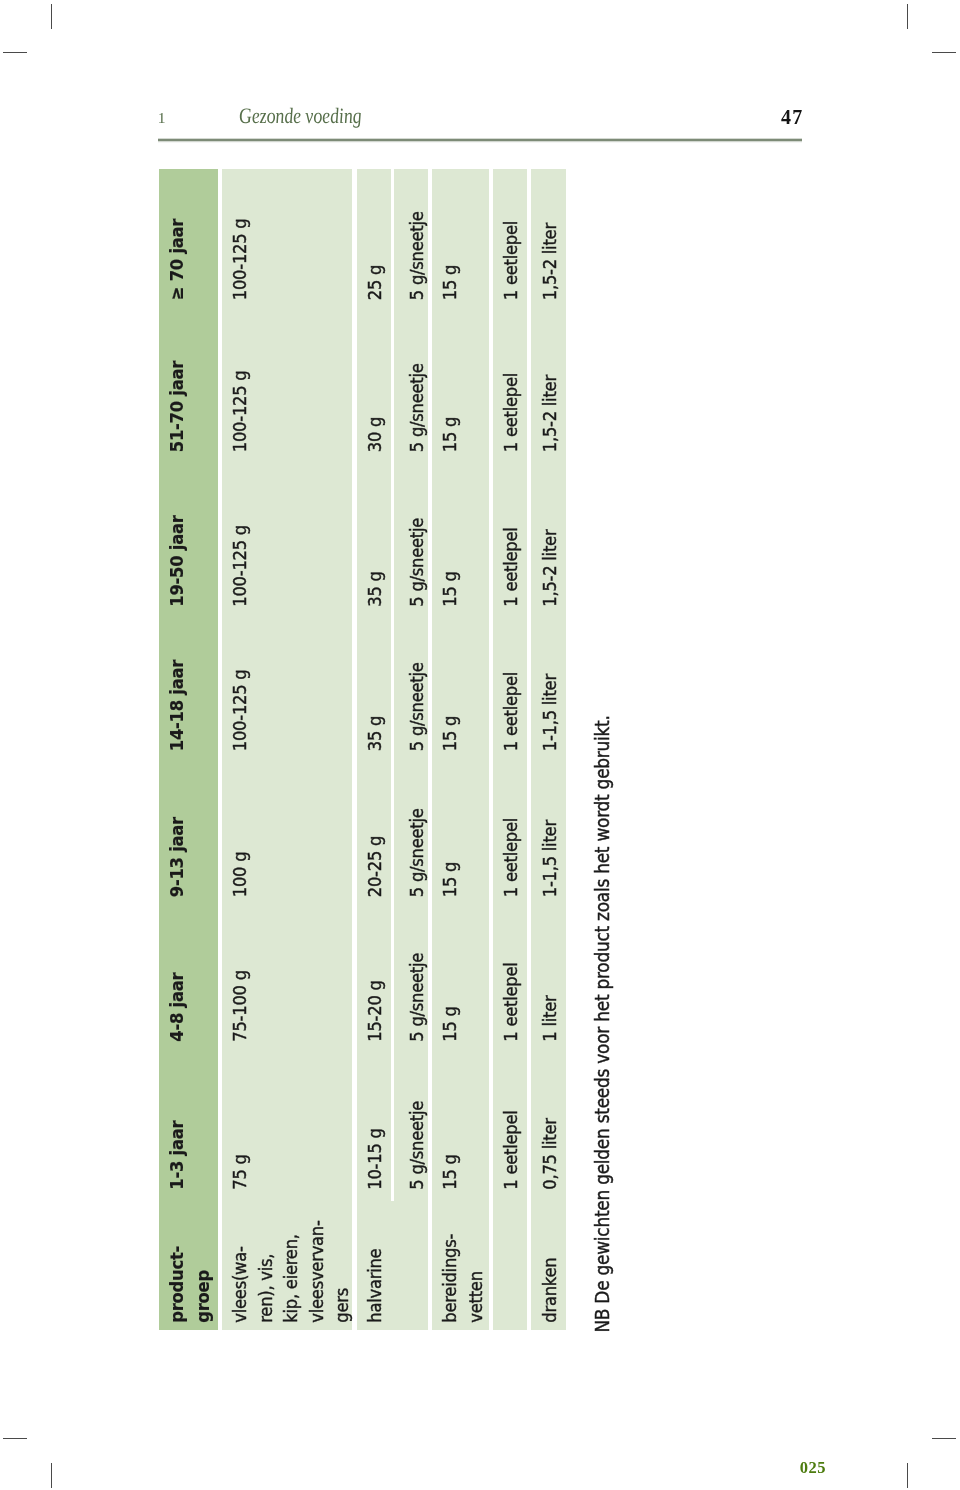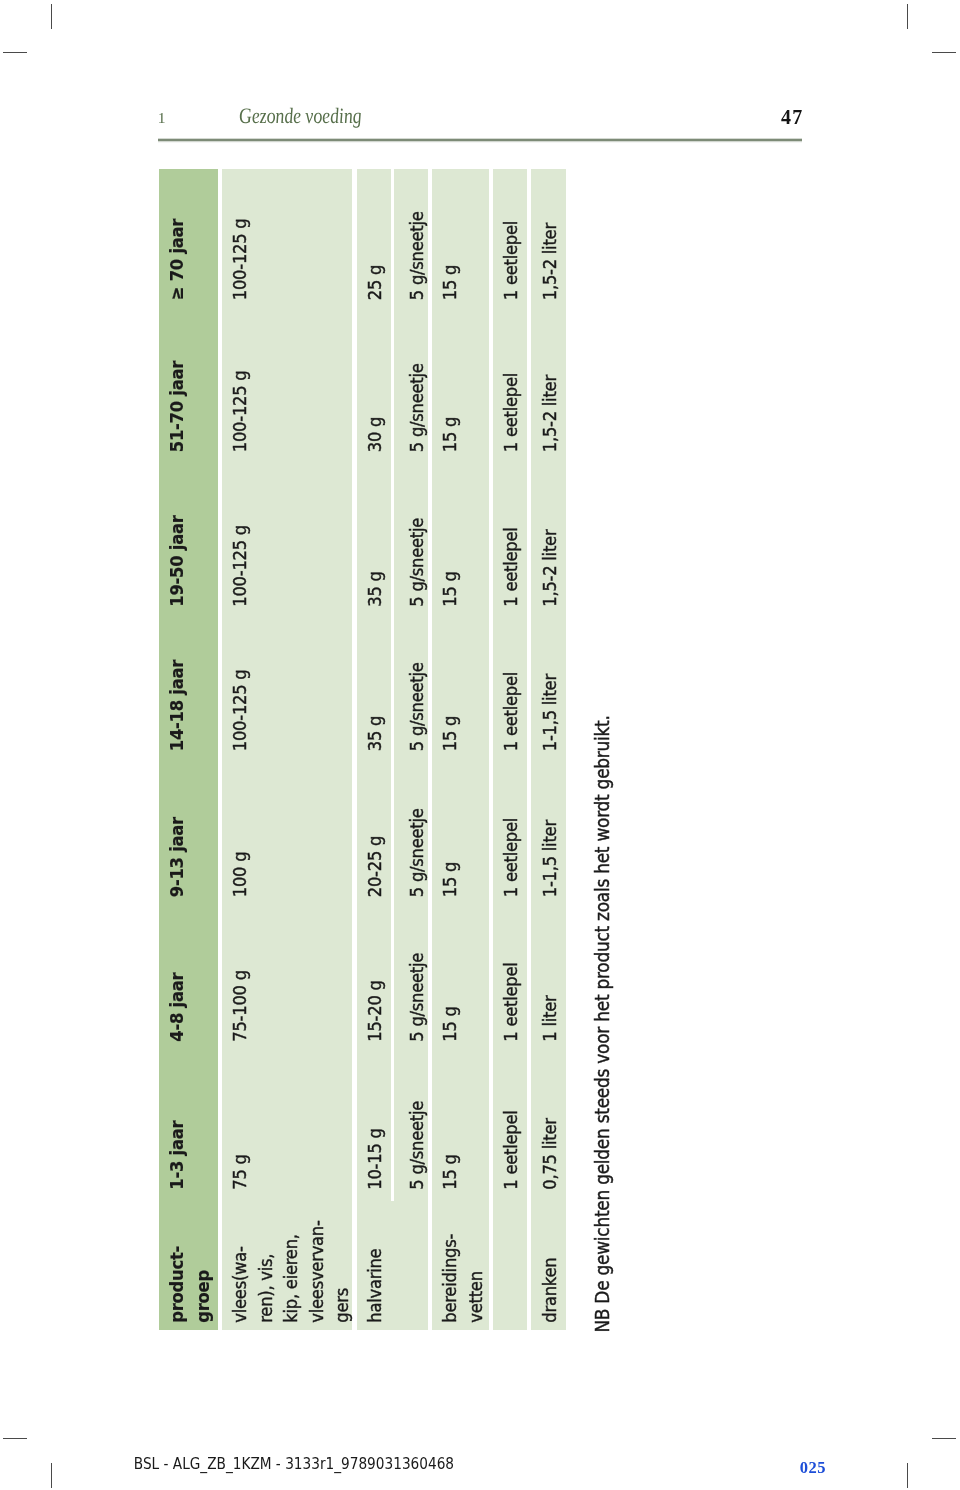--- a/index.html
+++ b/index.html
@@ -7,21 +7,21 @@
   body{width:960px;height:1490px;background:#ffffff;position:relative;overflow:hidden;
        font-family:"DejaVu Sans",sans-serif;-webkit-font-smoothing:antialiased;}
   .cropmark{position:absolute;background:#4a4a4a;}
   #running-head{position:absolute;left:157.5px;top:104px;width:644.5px;height:24px;transform:translateZ(0);}
   #chapter-number{position:absolute;left:0.3px;top:5.2px;font-family:"Liberation Serif",serif;font-size:15.5px;color:#576f4b;}
   #chapter-title{position:absolute;left:81px;top:-0.8px;font-family:"Liberation Serif",serif;font-style:italic;font-size:22px;letter-spacing:-0.15px;transform:scaleX(0.818) skewX(5deg);transform-origin:0 60%;color:#576f4b;white-space:pre;}
   #page-number{position:absolute;right:-1.5px;top:2px;font-family:"Liberation Serif",serif;font-weight:bold;font-size:20px;letter-spacing:1.3px;color:#141414;}
   #rule{position:absolute;left:157.5px;top:138.6px;width:644.5px;height:2px;background:#7d8b77;box-shadow:0 -0.6px 0 rgba(125,139,119,0.55),0 1.2px 0 rgba(125,139,119,0.35);}
   #footer{position:absolute;left:133.8px;top:1455px;width:691.8px;transform:translateZ(0);}
   #footer-left{float:left;font-family:"DejaVu Sans",sans-serif;font-stretch:condensed;font-size:15.2px;color:#1a1a1a;white-space:pre;}
-  #footer-right{float:right;font-family:"Liberation Serif",serif;font-weight:bold;font-size:16.5px;letter-spacing:0.5px;margin-right:-0.5px;margin-top:2.5px;color:#1d4ed8;}
+  #footer-right{float:right;font-family:"Liberation Serif",serif;font-weight:bold;font-size:16.5px;letter-spacing:0.5px;margin-right:-0.5px;margin-top:2.5px;color:#4d7c0f;}
   #table-wrap{position:absolute;left:159.2px;top:1330.4px;width:1161.4px;height:407.3px;
        transform:rotate(-90deg);transform-origin:0 0;font-size:0;opacity:0.999;}
   .band{position:absolute;left:0;width:1161.4px;}
   .band.hdr{background:#b0cc9a;}
   .band.body{background:#dde8d3;}
   .cell{position:absolute;font-family:"DejaVu Sans",sans-serif;font-stretch:condensed;-webkit-font-smoothing:antialiased;
         font-size:18.2px;line-height:25.5px;letter-spacing:-0.25px;color:#191919;white-space:pre;-webkit-text-stroke:0.38px #191919;}
   .cell.b{font-weight:bold;-webkit-text-stroke:0.2px #191919;}
   .note{position:absolute;font-family:"DejaVu Sans",sans-serif;font-stretch:condensed;-webkit-font-smoothing:antialiased;
         font-size:18.86px;line-height:26px;letter-spacing:-0.25px;color:#191919;white-space:pre;-webkit-text-stroke:0.38px #191919;}
@@ -116,15 +116,14 @@
       <div class="cell" style="left: 432.8px; top: 5.3px;">1-1,5 liter</div>
       <div class="cell" style="left: 578.8px; top: 5.3px;">1-1,5 liter</div>
       <div class="cell" style="left: 723.3px; top: 5.3px;">1,5-2 liter</div>
       <div class="cell" style="left: 877.8px; top: 5.3px;">1,5-2 liter</div>
       <div class="cell" style="left: 1029.8px; top: 5.3px;">1,5-2 liter</div>
     </div>
     <div class="note" style="left: -2.6px; top: 430.1px;">NB De gewichten gelden steeds voor het product zoals het wordt gebruikt.</div>
   </div>
 
 <div id="footer">
-  <span id="footer-left">BSL - ALG_ZB_1KZM - 3133r1_9789031360468</span>
   <span id="footer-right">025</span>
 </div>
 
 </body></html>

